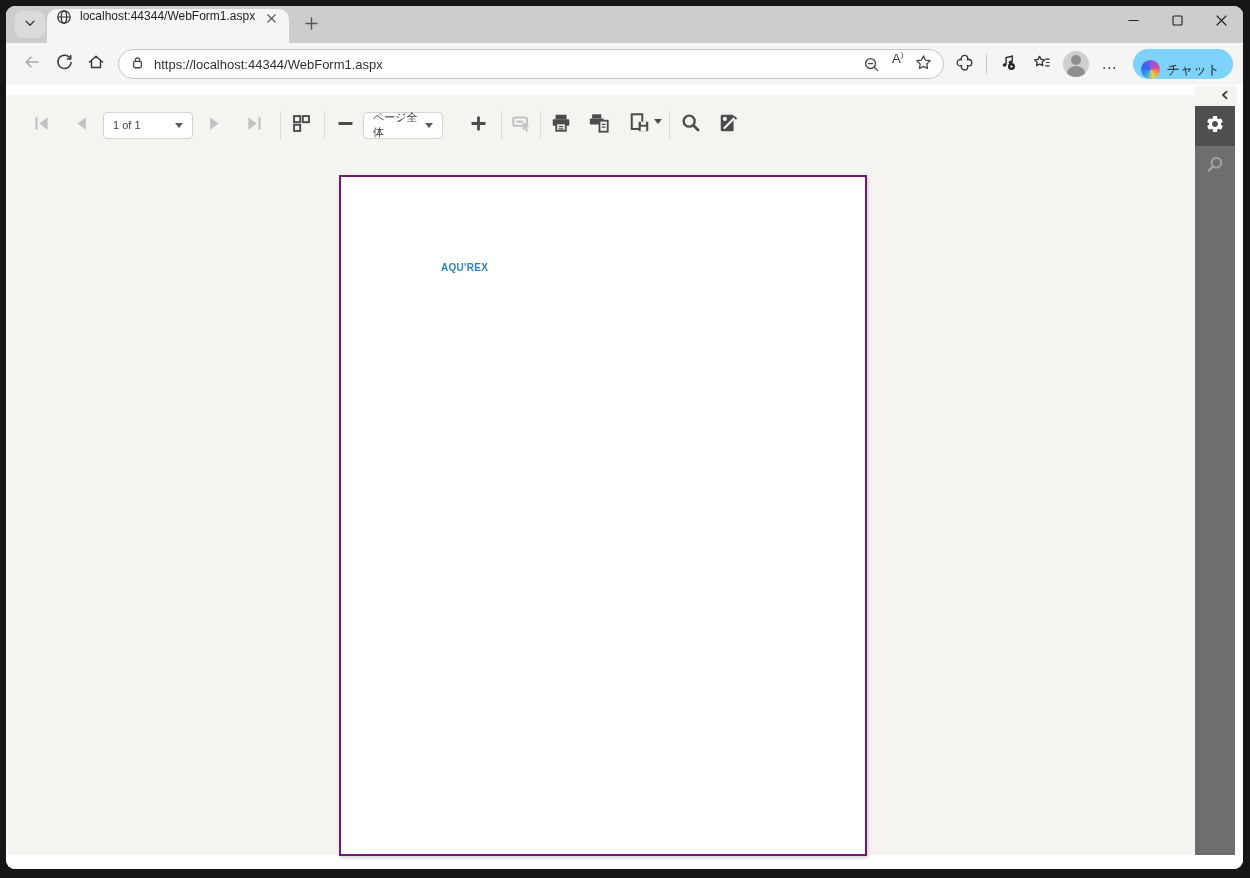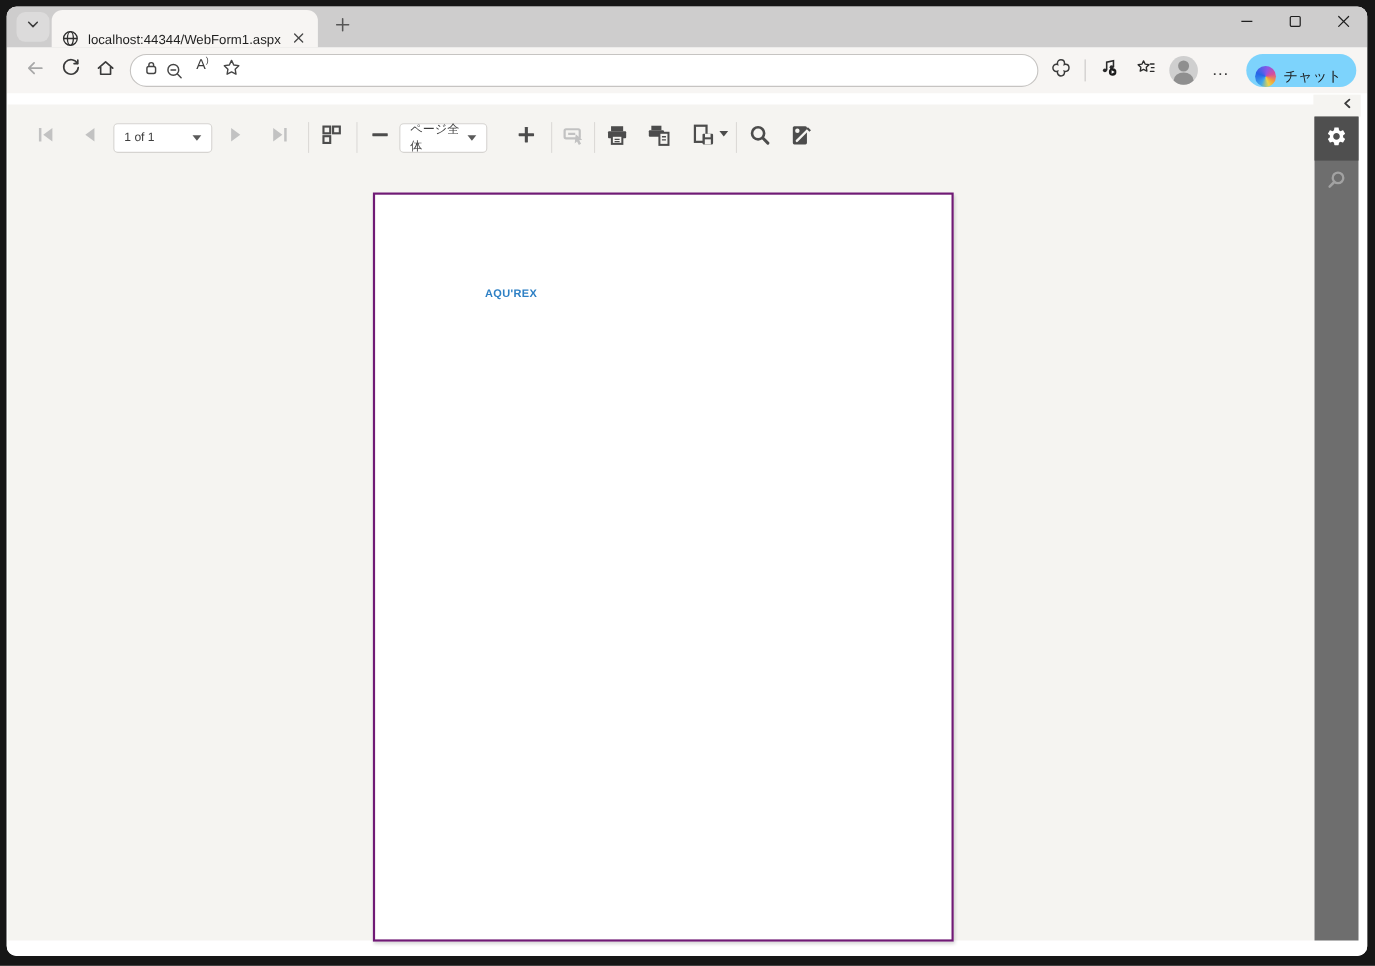--- a/index.html
+++ b/index.html
@@ -7,21 +7,21 @@
   body { background:#161616; font-family:"Liberation Sans", sans-serif; position:relative; overflow:hidden; }
 
   .window { position:absolute; left:6px; top:6px; width:1237px; height:863px;
             background:#fff; border-radius:9px; overflow:hidden; display:flex; flex-direction:column; }
 
   
   .titlebar { height:37px; background:#cecdcd; position:relative; flex:0 0 auto; }
   .tab-menu-btn { position:absolute; left:9px; top:5px; width:30px; height:27px; background:#dcdbdb;
                   border-radius:8px; display:flex; align-items:center; justify-content:center; cursor:pointer; }
   .tab { position:absolute; left:41px; bottom:0; width:242px; height:34px; background:#f7f5f3;
-         border-radius:10px 10px 0 0; display:flex; align-items:flex-end; padding:0 9px; }
+         border-radius:10px 10px 0 0; display:flex; align-items:flex-start; padding:0 9px; }
   .tab-favicon { flex:0 0 auto; display:flex; }
   .tab-title { flex:1; font-size:12px; color:#1e1e1e; margin-left:8px; white-space:nowrap; overflow:hidden; }
   .tab-close { flex:0 0 auto; width:18px; height:18px; display:flex; align-items:center; justify-content:center;
                border-radius:4px; cursor:pointer; }
   .new-tab-btn { position:absolute; left:293px; top:7px; width:24px; height:24px; border-radius:6px;
                  display:flex; align-items:center; justify-content:center; cursor:pointer; }
   .win-controls { position:absolute; right:0; top:0; height:32px; display:flex; }
   .win-btn { width:44px; height:100%; display:flex; align-items:center; justify-content:center; cursor:pointer; }
 
   
@@ -168,20 +168,21 @@
       </span>
     </div>
 
     <div class="address-bar">
       <span>
         <svg width="15" height="15" viewBox="0 0 16 16">
             <rect x="3.8" y="6.8" width="8.4" height="6.8" rx="1.8" fill="none" stroke="#454545" stroke-width="1.4"></rect>
             <path d="M5.7 6.8V5.4a2.3 2.3 0 0 1 4.6 0v1.4" fill="none" stroke="#454545" stroke-width="1.4"></path>
           </svg>
       </span>
+      <span class="url-text">https://localhost:44344/WebForm1.aspx</span>
       <span class="addr-ico">
         <svg width="17" height="17" viewBox="0 0 18 18">
             <circle cx="8" cy="8" r="5.2" fill="none" stroke="#454545" stroke-width="1.4"></circle>
             <path d="M5.8 8h4.4" stroke="#454545" stroke-width="1.4" stroke-linecap="round"></path>
             <path d="M12 12l3.5 3.5" stroke="#454545" stroke-width="1.4" stroke-linecap="round"></path>
           </svg>
       </span>
       <span class="addr-ico read-aloud">
         <span>A</span>
           <span class="mark">)</span>

